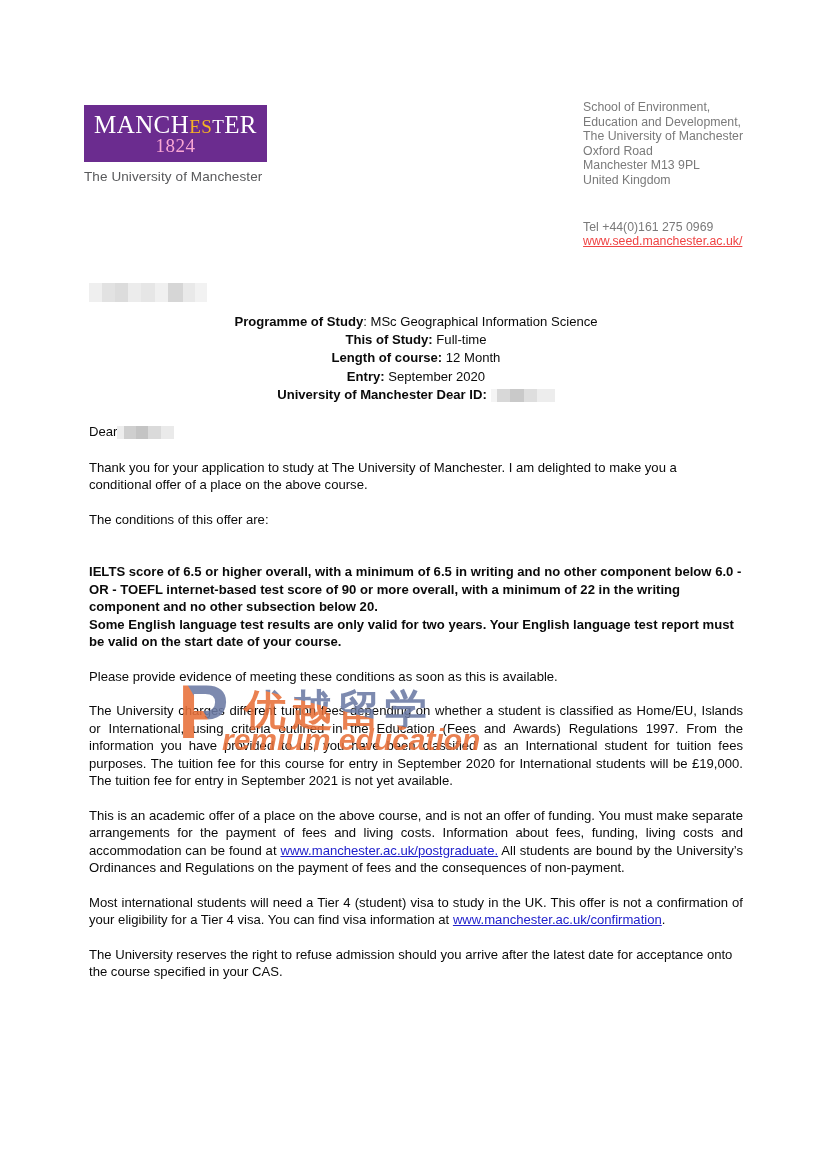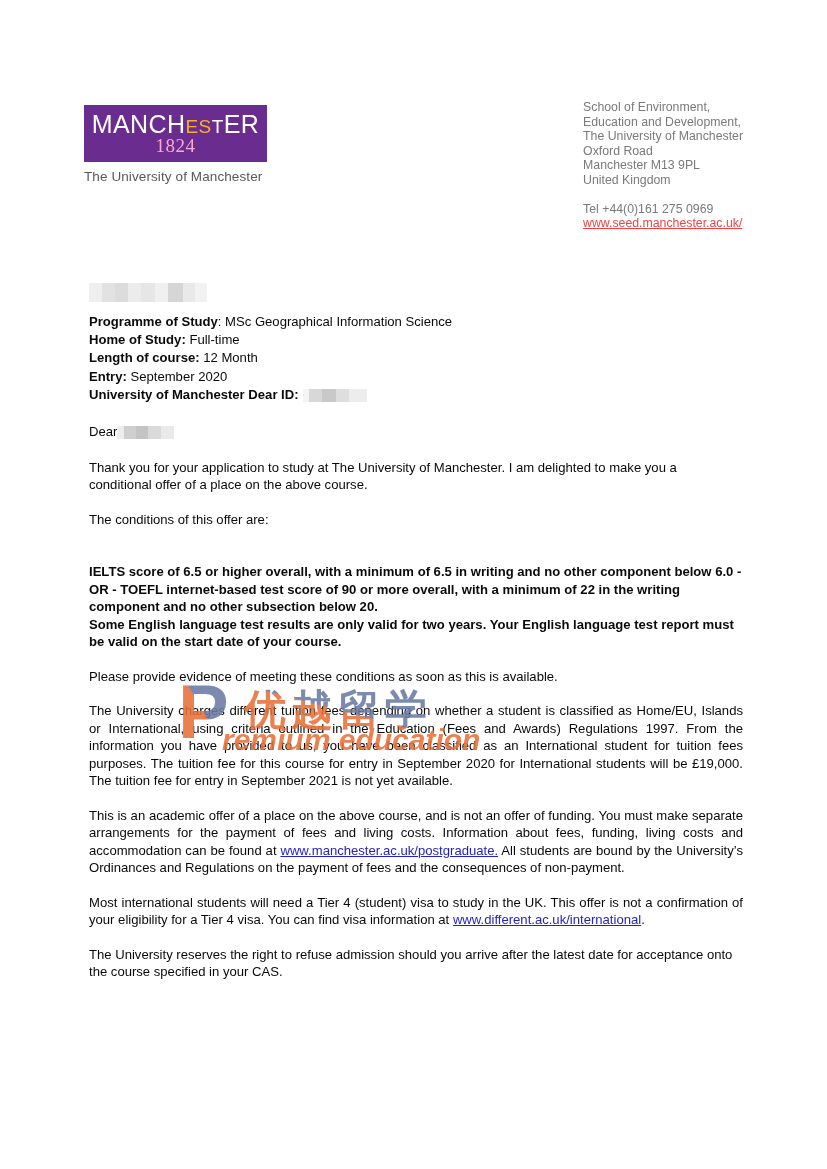--- a/index.html
+++ b/index.html
@@ -38,21 +38,21 @@
     height: 57px;
     background: #6B2C8F;
     position: relative;
   }
   .logo-word {
     position: absolute;
     left: 0;
     top: 7px;
     width: 183px;
     text-align: center;
-    font-family: Liberation Sans, sans-serif;
+    font-family: Liberation Serif, serif;
     font-size: 25px;
     letter-spacing: 0.4px;
     color: #ffffff;
     line-height: 1;
     white-space: nowrap;
   }
   .logo-word .gold { color: #F5B324; }
   .logo-word .sm {
     font-size: 19px;
     vertical-align: baseline;
@@ -81,21 +81,21 @@
     position: absolute;
     right: 84px;
     top: 100px;
     text-align: left;
     font-family: "Liberation Sans", sans-serif;
     font-size: 12.3px;
     line-height: 14.6px;
     color: #7A7A7A;
   }
   .address .tel {
-    margin-top: 14px;
+    margin-top: 32px;
   }
   .address .url {
     color: #ef4444;
     text-decoration: underline;
     display: block;
   }
 
   
   .body-area {
     position: absolute;
@@ -155,20 +155,21 @@
     margin-left: 0px;
   }
 
   .block-name {
     height: 24px;
     margin-bottom: 6px;
   }
 
   .details {
     margin-bottom: 19px;
+    text-align: center;
   }
   .details .row {
     line-height: 18.2px;
     white-space: nowrap;
   }
   .details .lbl { font-weight: bold; }
 
   .salutation {
     margin-top: 16px;
     margin-bottom: 18px;
@@ -236,42 +237,42 @@
   </div>
 
   <div class="body-area">
 
     <div class="block-name">
       <span class="redact redact-name"></span>
     </div>
 
     <div class="details">
       <div class="row"><span class="lbl">Programme of Study</span><span>: MSc Geographical Information Science</span></div>
-      <div class="row"><span class="lbl">Home of Study:</span><span> Full-time</span></div>
+      <div class="row"><span class="lbl">This of Study:</span><span> Full-time</span></div>
       <div class="row"><span class="lbl">Length of course:</span><span> 12 Month</span></div>
       <div class="row"><span class="lbl">Entry:</span><span> September 2020</span></div>
       <div class="row"><span class="lbl">University of Manchester Dear ID:</span><span class="redact redact-userid"></span></div>
     </div>
 
     <div class="salutation"><span>Dear</span><span class="redact redact-dear"></span></div>
 
     <p class="para">Thank you for your application to study at The University of Manchester. I am delighted to make you a conditional offer of a place on the above course.</p>
 
     <p class="bold">The conditions of this offer are:</p>
 
     <p class="cond" style="margin-bottom:0">IELTS score of 6.5 or higher overall, with a minimum of 6.5 in writing and no other component below 6.0 - OR - TOEFL internet-based test score of 90 or more overall, with a minimum of 22 in the writing component and no other subsection below 20.</p>
     <p class="cond">Some English language test results are only valid for two years. Your English language test report must be valid on the start date of your course.</p>
 
     <p class="para">Please provide evidence of meeting these conditions as soon as this is available.</p>
 
     <p class="para jst">The University charges different tuition fees depending on whether a student is classified as Home/EU, Islands or International, using criteria outlined in the Education (Fees and Awards) Regulations 1997. From the information you have provided to us, you have been classified as an International student for tuition fees purposes. The tuition fee for this course for entry in September 2020 for International students will be £19,000. The tuition fee for entry in September 2021 is not yet available.</p>
 
     <p class="para jst"><span>This is an academic offer of a place on the above course, and is not an offer of funding. You must make separate arrangements for the payment of fees and living costs. Information about fees, funding, living costs and accommodation can be found at </span><a class="link" href="#">www.manchester.ac.uk/postgraduate.</a><span> All students are bound by the University’s Ordinances and Regulations on the payment of fees and the consequences of non-payment.</span></p>
 
-    <p class="para jst"><span>Most international students will need a Tier 4 (student) visa to study in the UK. This offer is not a confirmation of your eligibility for a Tier 4 visa. You can find visa information at </span><a class="link" href="#">www.different.ac.uk/international</a><span>.</span></p>
+    <p class="para jst"><span>Most international students will need a Tier 4 (student) visa to study in the UK. This offer is not a confirmation of your eligibility for a Tier 4 visa. You can find visa information at </span><a class="link" href="#">www.manchester.ac.uk/confirmation</a><span>.</span></p>
 
     <p class="para">The University reserves the right to refuse admission should you arrive after the latest date for acceptance onto the course specified in your CAS.</p>
 
   </div>
 
   <div class="watermark">
     <svg class="wm-svg" width="470" height="86" viewBox="0 0 470 86" xmlns="http://www.w3.org/2000/svg">
       <defs>
         <linearGradient id="splitDiag" x1="0" y1="1" x2="1" y2="0">
           <stop offset="0%" stop-color="#E8703A"></stop>

